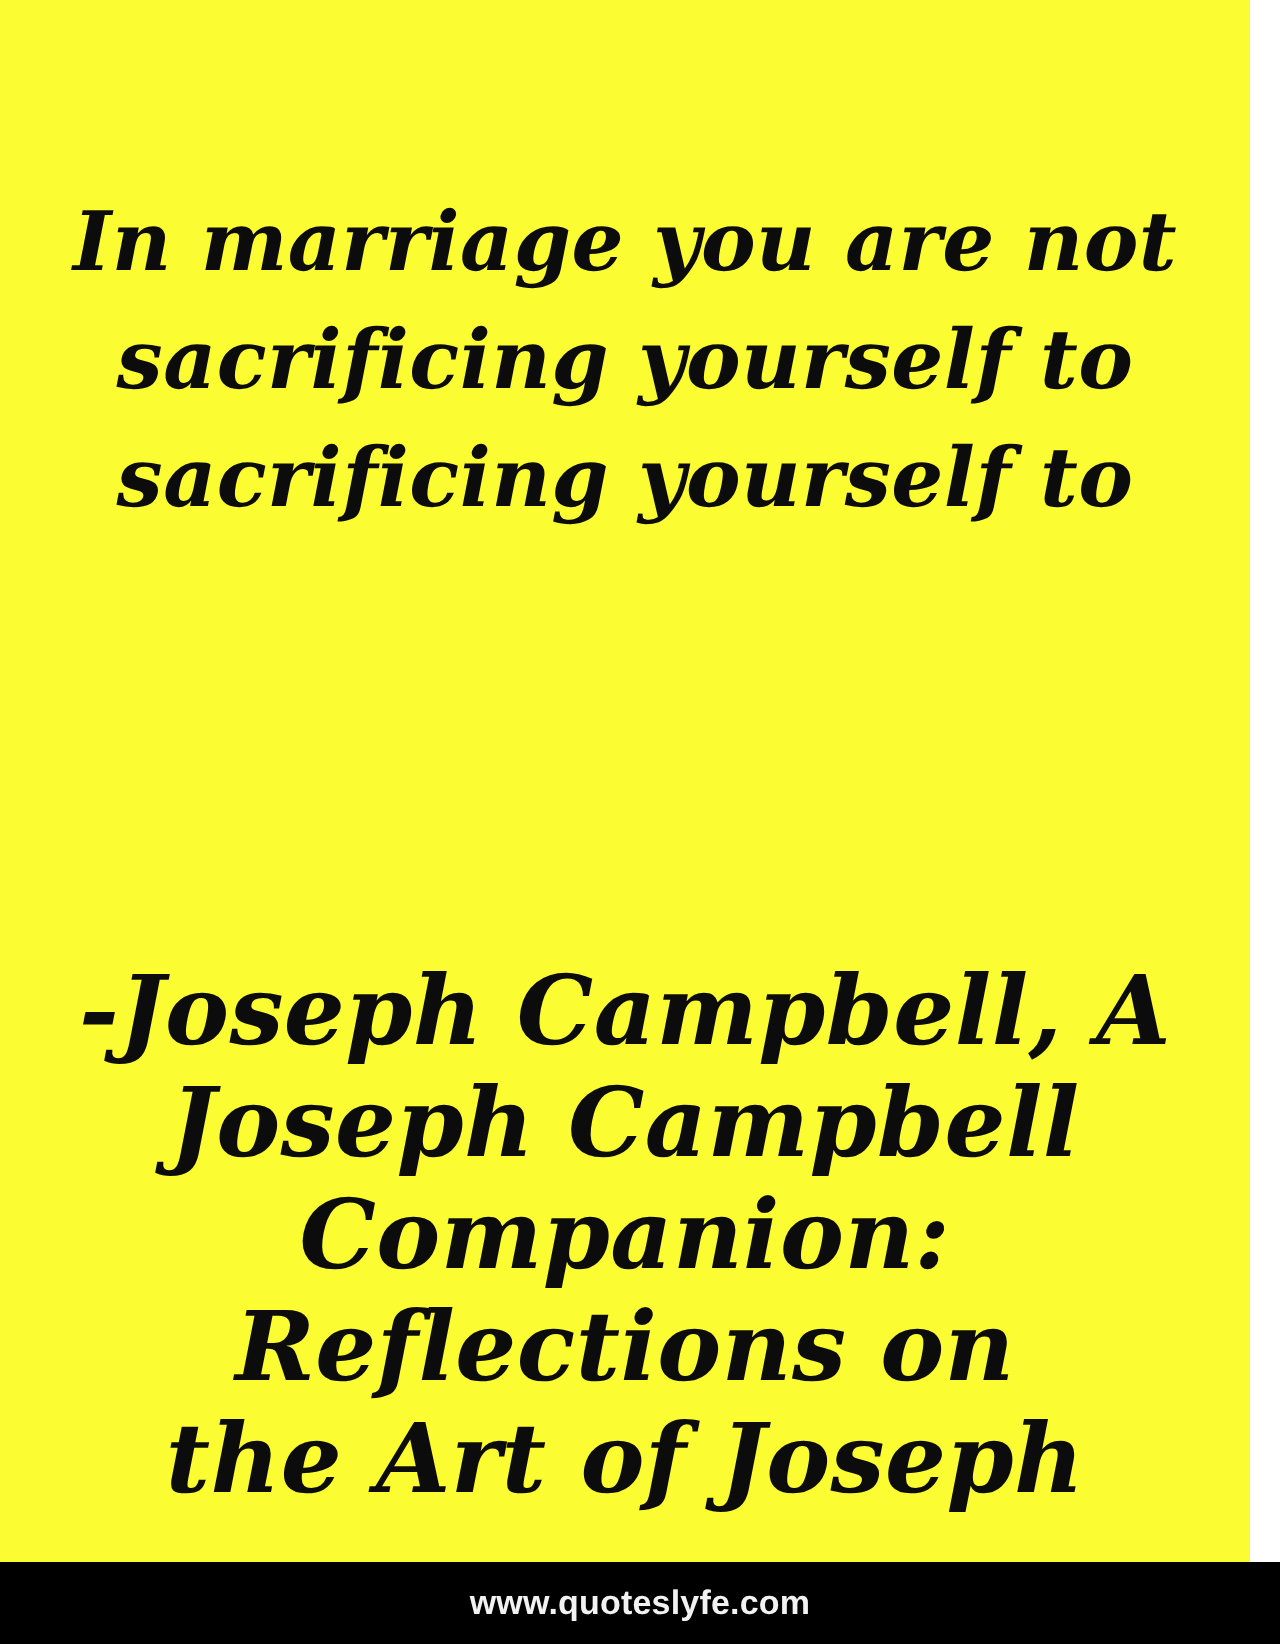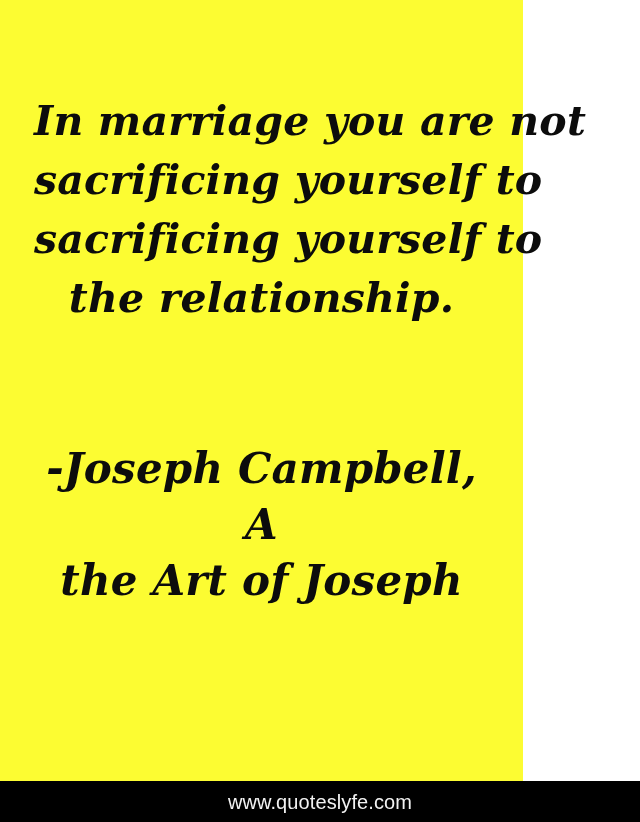--- a/index.html
+++ b/index.html
@@ -10,21 +10,21 @@
   body {
     width: 640px;
     height: 822px;
     overflow: hidden;
     font-family: "Liberation Sans", sans-serif;
     background: #ffffff;
   }
 
   #quote-card {
     position: relative;
-    width: 523px;
+    width: 625px;
     height: 822px;
     background: #fcfc32;
     box-sizing: border-box;
     display: flex;
     flex-direction: column;
   }
 
   #quote-body {
     position: relative;
     flex: 1 1 auto;
@@ -47,22 +47,22 @@
 
   #quote-text {
     top: 92px;
     font-size: 41px;
     line-height: 59px;
     letter-spacing: 0.2px;
     padding: 0 34px;
   }
 
   #quote-attribution {
-    top: 441px;
-    font-size: 42px;
+    top: 478px;
+    font-size: 48px;
     line-height: 56px;
     letter-spacing: 0.2px;
     padding: 0 26px;
   }
 
   .script-line {
     display: block;
     white-space: nowrap;
   }
 
@@ -79,42 +79,43 @@
     height: 41px;
     background: #000000;
     display: flex;
     align-items: center;
     justify-content: center;
   }
 
   #footer-url {
     color: #f2f2f2;
     font-family: "Liberation Sans", sans-serif;
-    font-size: 20px;
-    font-weight: 400;
+    font-size: 17px;
+    font-weight: 700;
     letter-spacing: 0.1px;
     line-height: 1;
   }
 </style>
 </head>
 <body>
 
 <div id="quote-card">
 
   <div id="quote-body">
 
     <div class="script-block" id="quote-text">
       <span class="script-line">In marriage you are not</span>
       <span class="script-line">sacrificing yourself to</span>
       <span class="script-line">sacrificing yourself to</span>
-      <span class="script-line">the relationship.</span>
     </div>
 
     <div class="script-block" id="quote-attribution">
       <span class="script-line">-Joseph Campbell, A</span>
+      <span class="script-line">Joseph Campbell</span>
+      <span class="script-line">Companion: Reflections on</span>
       <span class="script-line">the Art of Joseph</span>
     </div>
 
   </div>
 
   <div id="footer-bar">
     <span id="footer-url">www.quoteslyfe.com</span>
   </div>
 
 </div>

